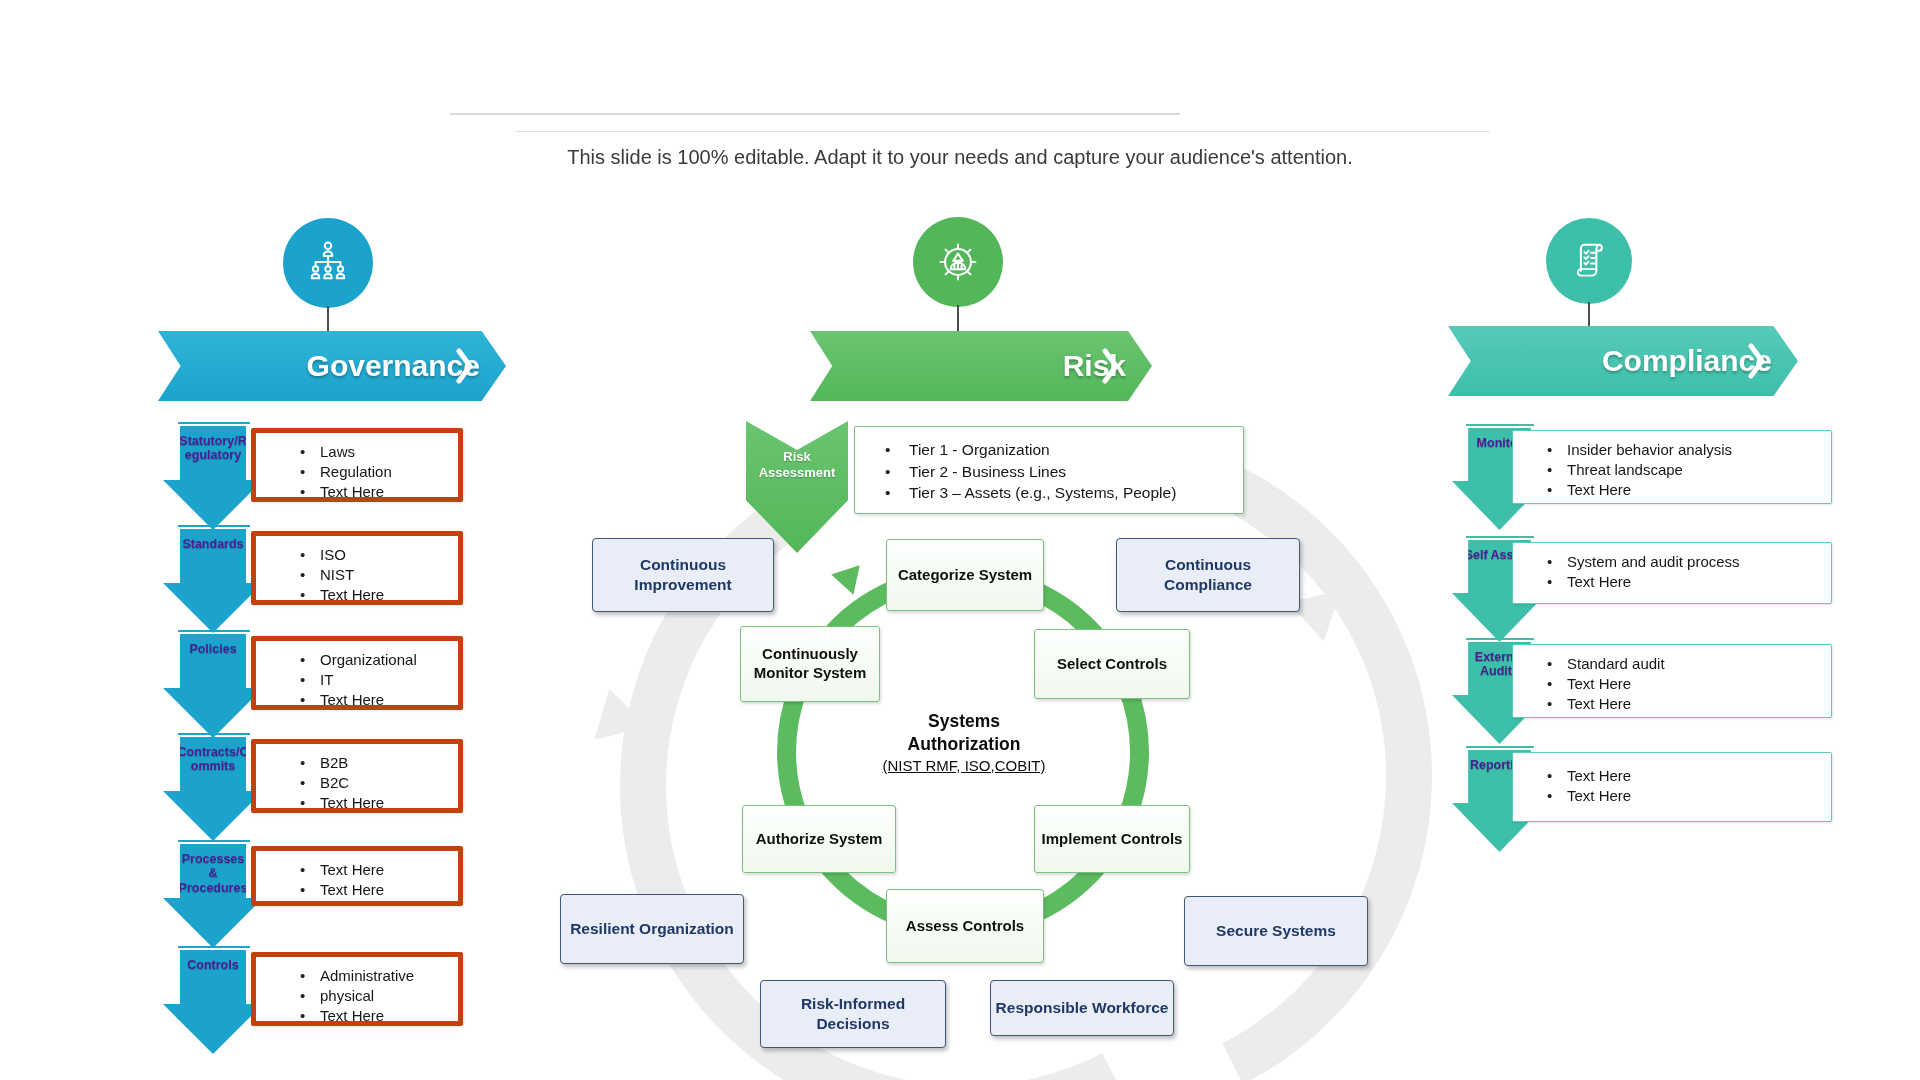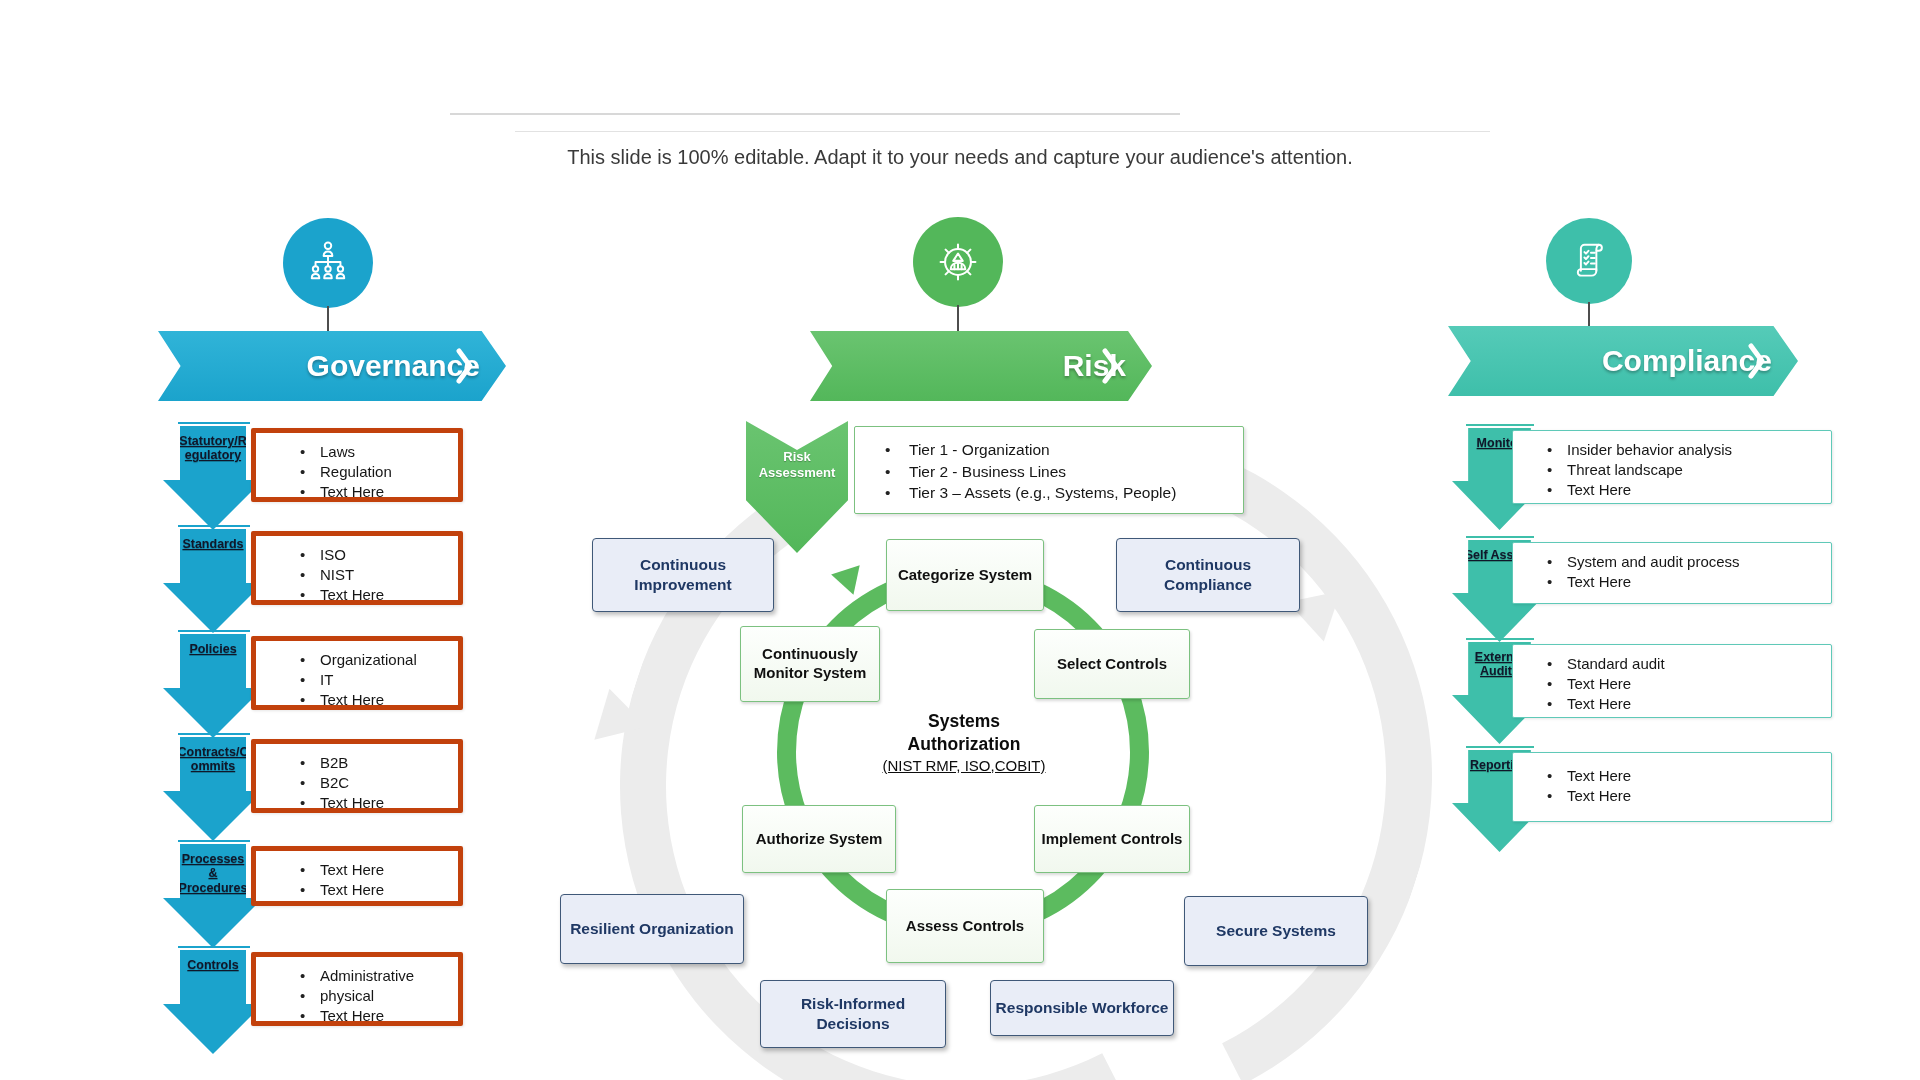--- a/index.html
+++ b/index.html
@@ -34,23 +34,23 @@
       background:linear-gradient(180deg,var(--compliance-light,#55cbb8),var(--compliance,#3ebfaa));}
   .banner-label{color:#fff;font-size:30px;font-weight:700;text-shadow:0 2px 3px rgba(0,0,0,0.3);
                 padding-right:26px;}
   .banner-chev{position:absolute;right:32px;top:17px;}
 
   
   .col-row{position:absolute;height:110px;}
   .row-line{position:absolute;top:0;height:2px;}
   .row-arrow{position:absolute;top:4px;display:flex;justify-content:center;
              clip-path:polygon(17% 0,83% 0,83% 52%,100% 52%,50% 100%,0 52%,17% 52%);}
-  .row-arrow span{margin-top:8px;width:72px;text-align:center;color:#0f172a;font-size:12.5px;
+  .row-arrow span{margin-top:8px;width:72px;text-align:center;color:#4c1d95;font-size:12.5px;
                   font-weight:700;line-height:1.15;overflow-wrap:anywhere;
-                  text-shadow:0 1px 1px rgba(0,0,0,0.25);text-decoration:underline;}
+                  text-shadow:0 1px 1px rgba(0,0,0,0.25);}
   .row-box{position:absolute;top:6px;background:#fff;border-radius:2px;
            box-shadow:1px 1px 3px rgba(0,0,0,0.10);padding:9px 4px 4px 40px;box-sizing:border-box;}
   .row-box ul{list-style:none;margin:0;padding:0;}
   .row-box li{position:relative;padding-left:24px;font-size:15px;color:#161616;line-height:1.34;}
   .row-box li::before{content:"\2022";position:absolute;left:4px;top:0;color:#222;}
 
   .gov-row{left:163px;width:300px;}
   .gov-row .row-line{left:15px;width:72px;background:var(--governance,#1ba3cc);}
   .gov-row .row-arrow{left:0;width:100px;height:104px;background:var(--governance,#1ba3cc);}
   .gov-row .row-box{left:88px;width:212px;border:5px solid #c2410c;}

